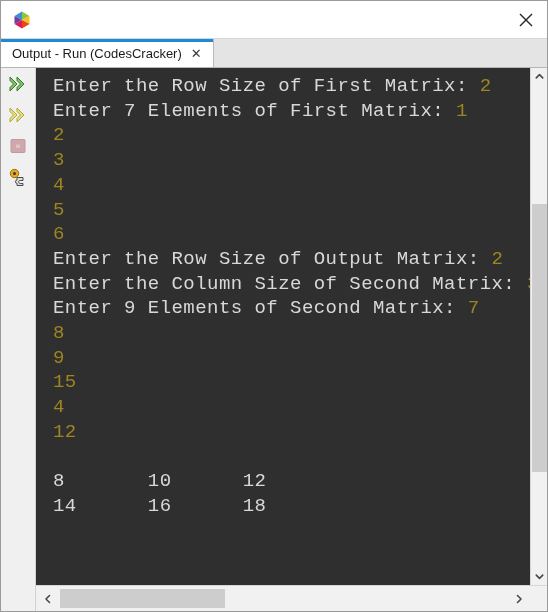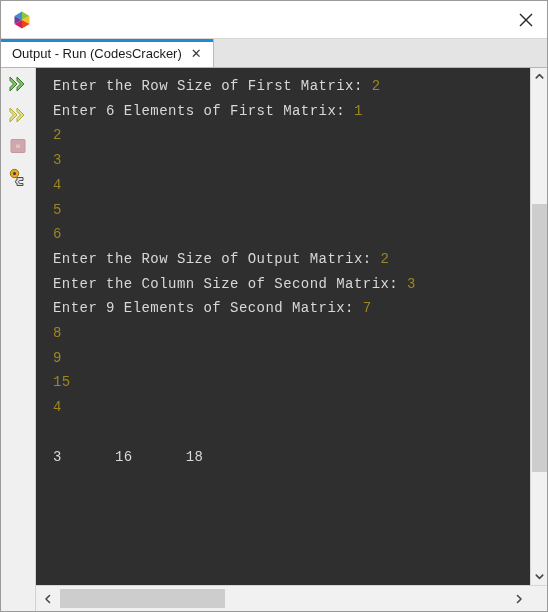--- a/index.html
+++ b/index.html
@@ -146,21 +146,21 @@
   .console {
     flex: 1 1 auto;
     min-width: 0;
     background: #2f2f2f;
     overflow: hidden;
     padding: 6px 0 0 0;
     box-sizing: border-box;
   }
   .line {
     font-family: "Liberation Mono", "DejaVu Sans Mono", monospace;
-    font-size: 14px;
+    font-size: 19px;
     line-height: 24.7px;
     white-space: pre;
     padding-left: 17px;
     letter-spacing: 0.45px;
     color: #d8d8d8;
   }
   .line .inp { color: #9d8522; }
   .line.blank { color: transparent; }
 
   
@@ -295,35 +295,37 @@
           <path d="M9 10.5 h6 v3 h-2.2 a1.6 1.6 0 1 0 0 3 H15 v2 H9 v-2.2 a1.6 1.6 0 1 1 0-3.2 Z" fill="#dedede" stroke="#4a4a4a" stroke-width="1" stroke-linejoin="round"></path>
         </svg>
       </button>
     </div>
 
     <div class="output-wrap">
 
       <div class="output-row">
         <div class="console" id="console">
             <div class="line"><span class="out">Enter the Row Size of First Matrix: </span><span class="inp">2</span></div>
-            <div class="line"><span class="out">Enter 6 Elements of First Matrix: </span><span class="inp">1</span></div>
+            <div class="line"><span class="out">Enter 7 Elements of First Matrix: </span><span class="inp">1</span></div>
             <div class="line"><span class="inp">2</span></div>
             <div class="line"><span class="inp">3</span></div>
             <div class="line"><span class="inp">4</span></div>
             <div class="line"><span class="inp">5</span></div>
             <div class="line"><span class="inp">6</span></div>
             <div class="line"><span class="out">Enter the Row Size of Output Matrix: </span><span class="inp">2</span></div>
             <div class="line"><span class="out">Enter the Column Size of Second Matrix: </span><span class="inp">3</span></div>
             <div class="line"><span class="out">Enter 9 Elements of Second Matrix: </span><span class="inp">7</span></div>
             <div class="line"><span class="inp">8</span></div>
             <div class="line"><span class="inp">9</span></div>
             <div class="line"><span class="inp">15</span></div>
             <div class="line"><span class="inp">4</span></div>
+            <div class="line"><span class="inp">12</span></div>
             <div class="line blank">&nbsp;</div>
-            <div class="line"><span class="out">3      16      18</span></div>
+            <div class="line"><span class="out">8       10      12</span></div>
+            <div class="line"><span class="out">14      16      18</span></div>
           </div>
 
         <div class="vscroll">
           <div class="sb-arrow">
             <svg viewBox="0 0 12 12" width="11" height="11" aria-hidden="true">
               <polyline points="2.5,7.5 6,4 9.5,7.5" fill="none" stroke="#4a4a4a" stroke-width="1.8" stroke-linecap="round" stroke-linejoin="round"></polyline>
             </svg>
           </div>
           <div class="vtrack">
             <div class="vthumb" id="vthumb" style="top: 24.6%; height: 55.5%;"></div>

